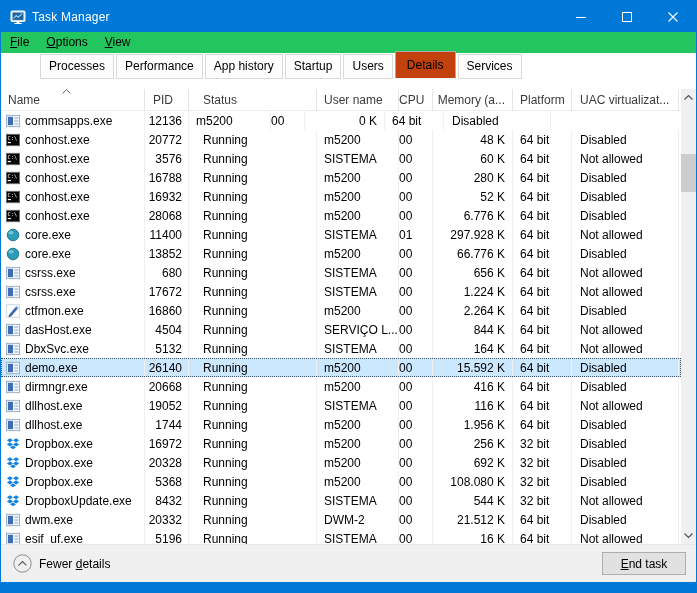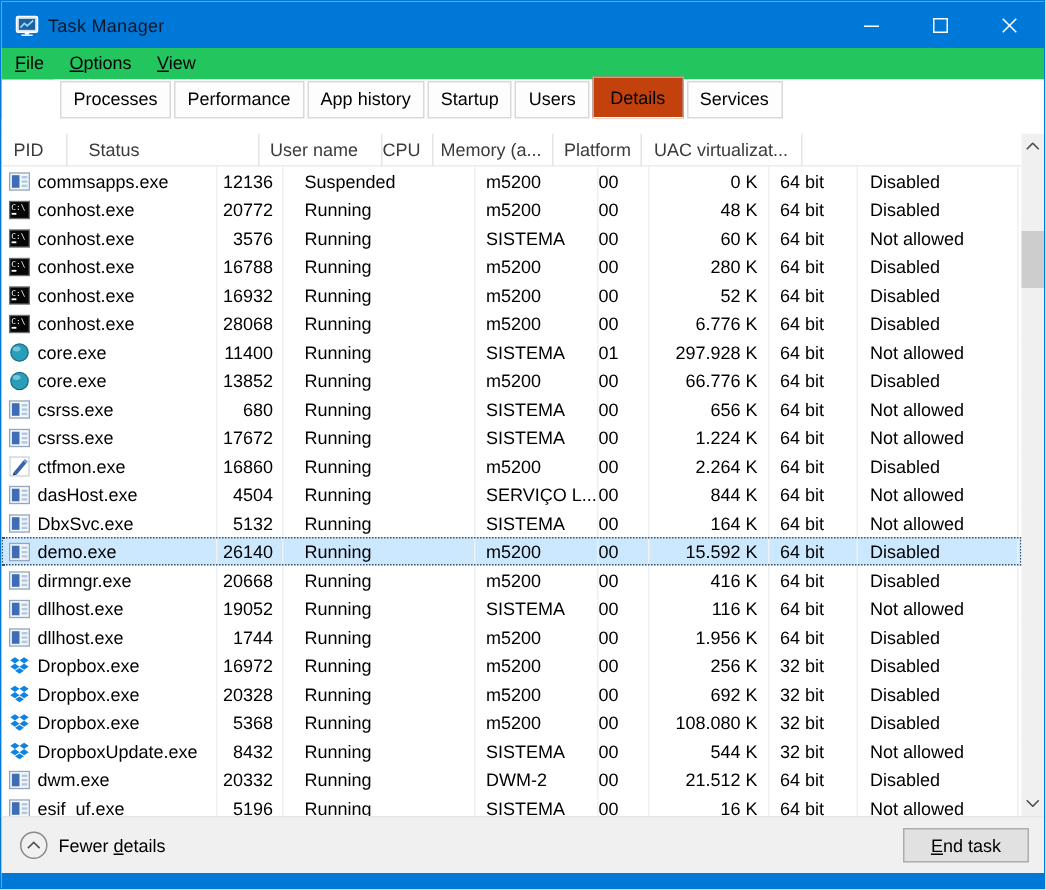--- a/index.html
+++ b/index.html
@@ -2,21 +2,21 @@
 <html><head>
 <meta charset="utf-8">
 <style>
   * { box-sizing: border-box; margin: 0; padding: 0; }
   html,body { width:697px; height:593px; background:#fff; }
   body { font-family:"Liberation Sans", sans-serif; font-size:12px; color:#000; overflow:hidden; }
   .window { width:697px; height:593px; border:1px solid #0078d7; background:#fff;
             display:flex; flex-direction:column; overflow:hidden; }
 
   
-  .titlebar { height:31px; background:#0078d7; color:#0f172a; display:flex; align-items:center; flex:0 0 31px; }
+  .titlebar { height:31px; background:#0078d7; color:#ffffff; display:flex; align-items:center; flex:0 0 31px; }
   .tm-appicon { margin:0 6px 0 9px; display:flex; }
   .title-text { font-size:12px; letter-spacing:0.2px; }
   .caption-buttons { margin-left:auto; display:flex; height:100%; }
   .caption-btn { width:46px; height:100%; display:flex; align-items:center; justify-content:center; }
 
   
   .menubar { height:21px; flex:0 0 21px; background:#22c55e; display:flex; align-items:center; padding-left:2px; }
   .menu-item { padding:2px 10px 3px 7px; cursor:default; }
   u { text-decoration:underline; }
 
@@ -117,20 +117,26 @@
       <div class="tab">Startup</div>
       <div class="tab">Users</div>
       <div class="tab active">Details</div>
       <div class="tab">Services</div>
     </div>
   <div class="tab-gap"></div>
 
   <div class="list">
     <div class="list-inner">
       <div class="hdr" id="listheader">
+          <div class="hdr-cell col-name">
+            <span>Name</span>
+            <svg width="9" height="5" class="sort-arrow">
+              <polyline points="0.5,4.5 4.5,0.5 8.5,4.5" fill="none" stroke="#6a6a6a" stroke-width="1"></polyline>
+            </svg>
+          </div>
           <div class="hdr-cell col-pid">
             <span>PID</span>
           </div>
           <div class="hdr-cell col-status">
             <span>Status</span>
           </div>
           <div class="hdr-cell col-user">
             <span>User name</span>
           </div>
           <div class="hdr-cell col-cpu">
@@ -155,23 +161,20 @@
                   <rect x="2.2" y="3.2" width="5.8" height="9.6" fill="#3e6db5"></rect>
                   <rect x="9.6" y="3.8" width="4.4" height="1.9" fill="#b4c8e2"></rect>
                   <rect x="9.6" y="7.1" width="4.4" height="1.9" fill="#b4c8e2"></rect>
                   <rect x="9.6" y="10.4" width="4.4" height="1.9" fill="#b4c8e2"></rect>
                 </svg>
               </span>
               <span>commsapps.exe</span>
             </div>
             <div class="cell col-pid">
               <span>12136</span>
-            </div>
-            <div class="cell col-status">
-              <span>Suspended</span>
             </div>
             <div class="cell col-user">
               <span>m5200</span>
             </div>
             <div class="cell col-cpu">
               <span>00</span>
             </div>
             <div class="cell col-mem">
               <span>0 K</span>
             </div>

